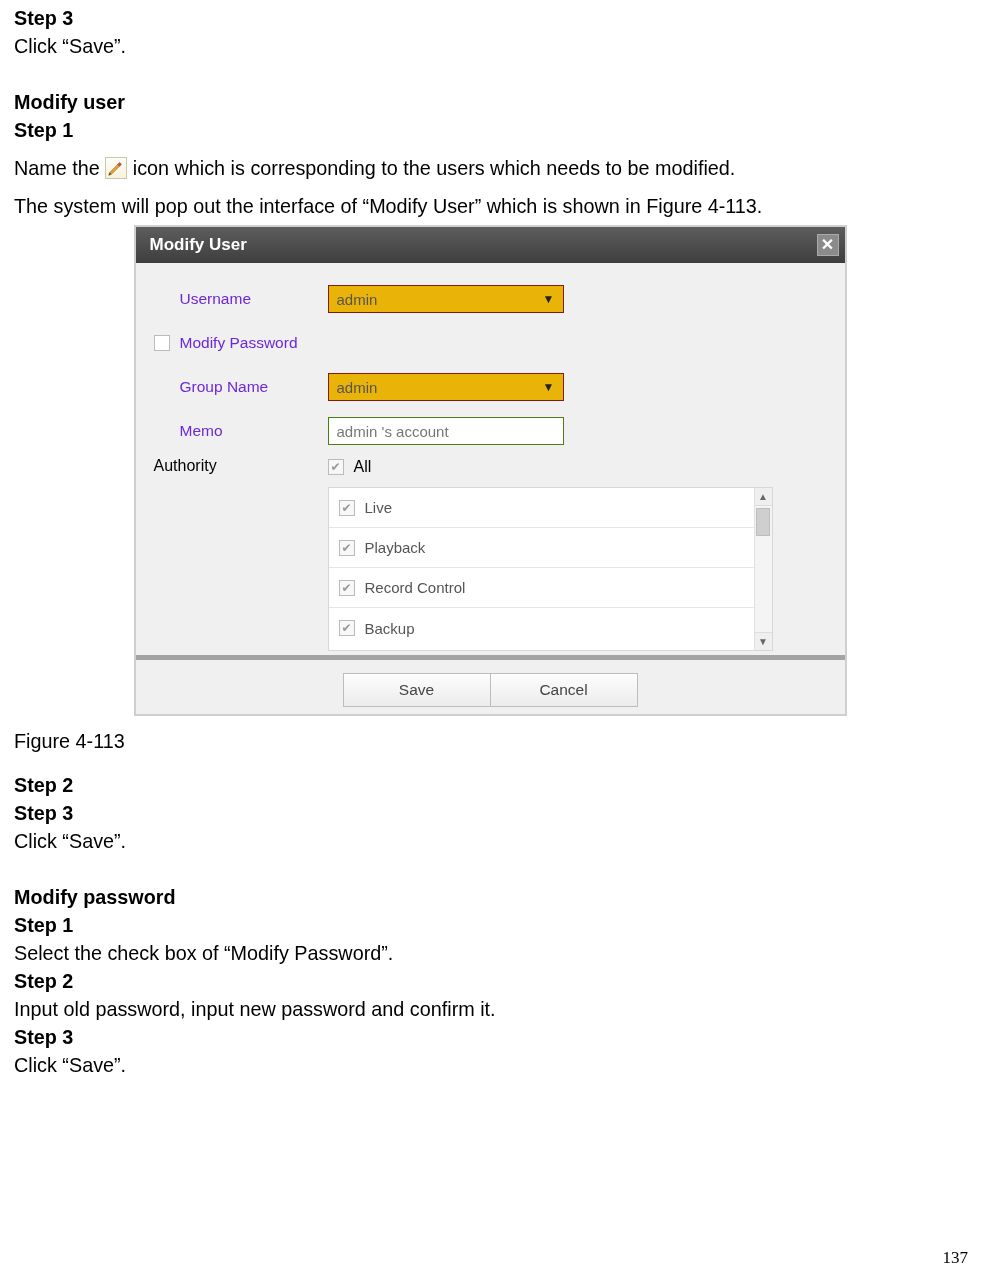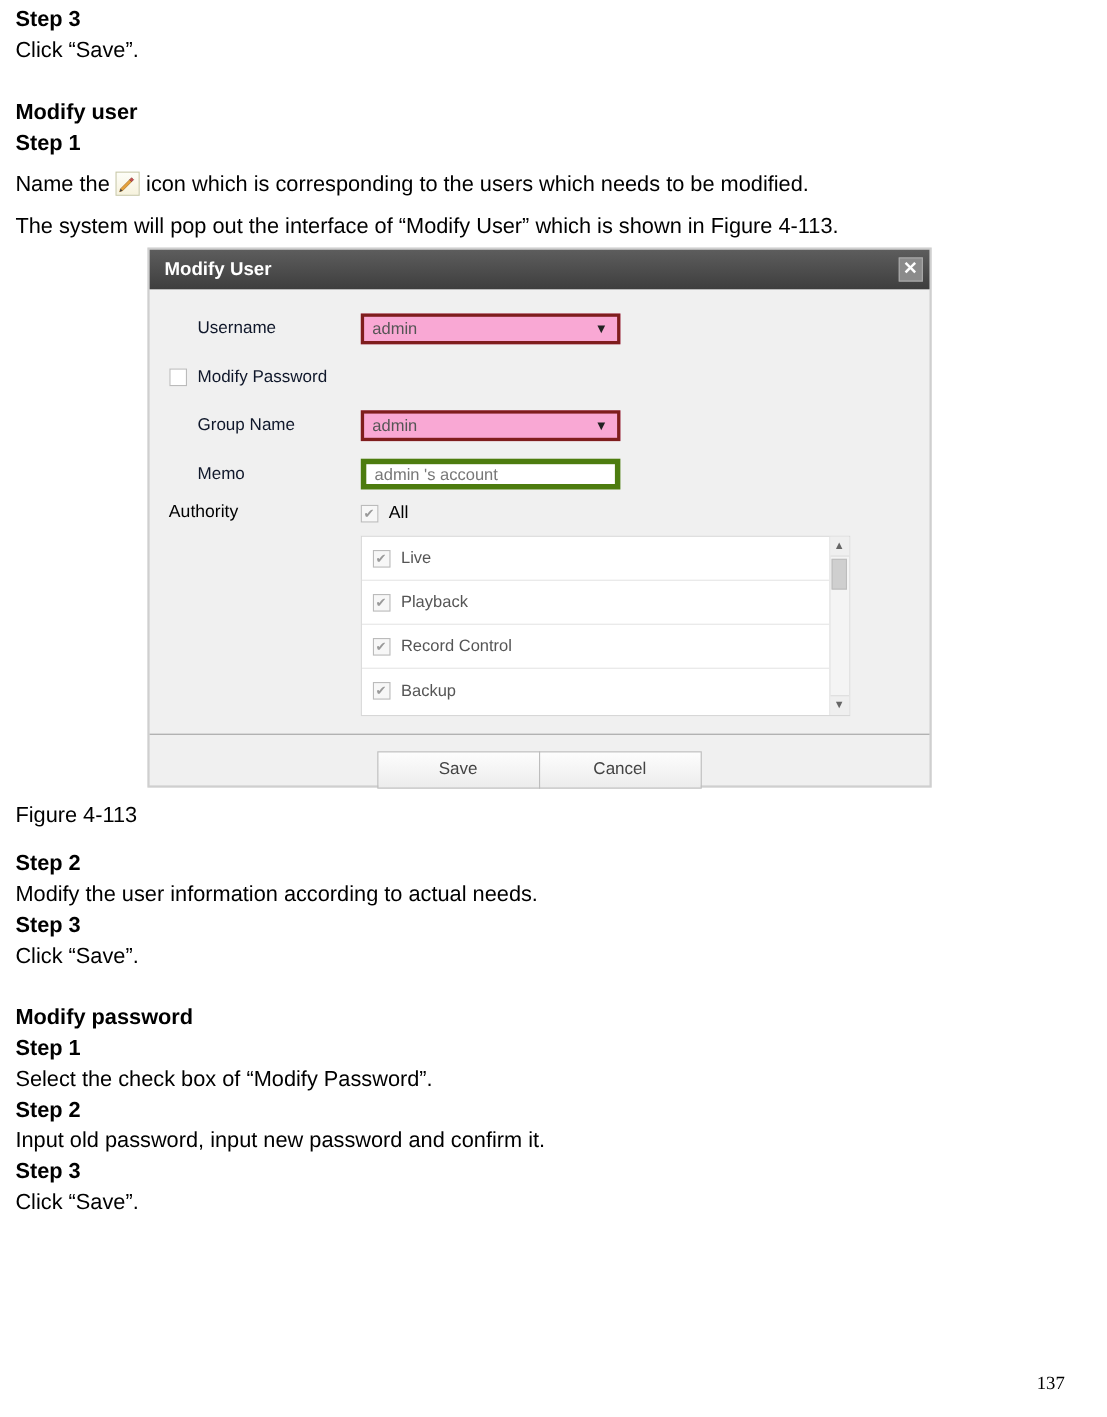--- a/index.html
+++ b/index.html
@@ -28,30 +28,30 @@
   }
   .titlebar .close {
     width: 22px; height: 22px; background: #8b8b8b; border: 1px solid #aaa;
     display: flex; align-items: center; justify-content: center;
     color: #fff; font-size: 16px; line-height: 1; cursor: pointer;
   }
   .dlg-body { padding: 14px 18px 0 18px; }
   .row { display: flex; align-items: center; height: 44px; }
   .row .lab-col { width: 174px; display: flex; align-items: center; }
   .row .lab-col .cb-spacer { width: 26px; display: inline-block; }
-  .row .lab { font-size: 15.5px; color: #0f172a; }
+  .row .lab { font-size: 15.5px; color: #6d28d9; }
   .row .ctrl-col { flex: 1; }
   .sel {
-    width: 236px; height: 28px; background: #f9a8d4; border: 3px solid #7f1d1d;
+    width: 236px; height: 28px; background: #eab308; border: 1px solid #7f1d1d;
     display: flex; align-items: center; justify-content: space-between;
     padding: 0 8px; font-size: 15px; color: #555;
   }
   .sel .caret { font-size: 12px; color: #222; }
   .txt-in {
-    width: 236px; height: 28px; background: #fff; border: 5px solid #4d7c0f;
+    width: 236px; height: 28px; background: #fff; border: 1px solid #4d7c0f;
     padding: 0 8px; font-size: 15px; color: #777; display: flex; align-items: center;
   }
   .chk {
     width: 16px; height: 16px; border: 1px solid #bbb; background: #fff;
     display: inline-flex; align-items: center; justify-content: center;
     font-size: 12px; color: #9a9a9a; margin-right: 10px; vertical-align: middle;
   }
   .chk.unchecked { color: transparent; }
   .chk.disabled { background: #f7f7f7; }
   .auth-row { display: flex; align-items: flex-start; }
@@ -72,21 +72,21 @@
     width: 18px; background: #f4f4f4; border-left: 1px solid #e0e0e0;
     display: flex; flex-direction: column; align-items: center;
   }
   .sb-btn {
     width: 100%; height: 18px; background: #efefef; border-bottom: 1px solid #ddd;
     display: flex; align-items: center; justify-content: center; font-size: 10px; color: #666;
   }
   .sb-btn.bot { border-bottom: none; border-top: 1px solid #ddd; margin-top: auto; }
   .sb-thumb { width: 14px; height: 28px; background: #cfcfcf; margin-top: 2px; border: 1px solid #bdbdbd; }
   .dlg-footer {
-    height: 64px; border-top: 1px solid #a3a3a3; margin-top: 16px;
+    height: 64px; border-top: 5px solid #a3a3a3; margin-top: 4px;
     display: flex; align-items: center; justify-content: center; gap: -1px;
   }
   .btn {
     width: 148px; height: 34px; border: 1px solid #bdbdbd;
     background: linear-gradient(#fdfdfd,#ececec);
     font-size: 15.5px; color: #444; display: flex; align-items: center; justify-content: center;
     cursor: pointer;
   }
   .btn + .btn { margin-left: -1px; }
   .caption { font-size: 19.8px; margin: 14px 0 18px 0; }
@@ -211,21 +211,20 @@
       <div class="dlg-footer">
         <div class="btn">Save</div>
         <div class="btn">Cancel</div>
       </div>
     </div>
   </div>
 
   <div class="caption">Figure 4-113</div>
 
   <div class="line bold">Step 2</div>
-  <div class="line">Modify the user information according to actual needs.</div>
   <div class="line bold">Step 3</div>
   <div class="line">Click “Save”.</div>
 
   <div class="spacer-sm"></div>
 
   <div class="line bold">Modify password</div>
   <div class="line bold">Step 1</div>
   <div class="line">Select the check box of “Modify Password”.</div>
   <div class="line bold">Step 2</div>
   <div class="line">Input old password, input new password and confirm it.</div>

